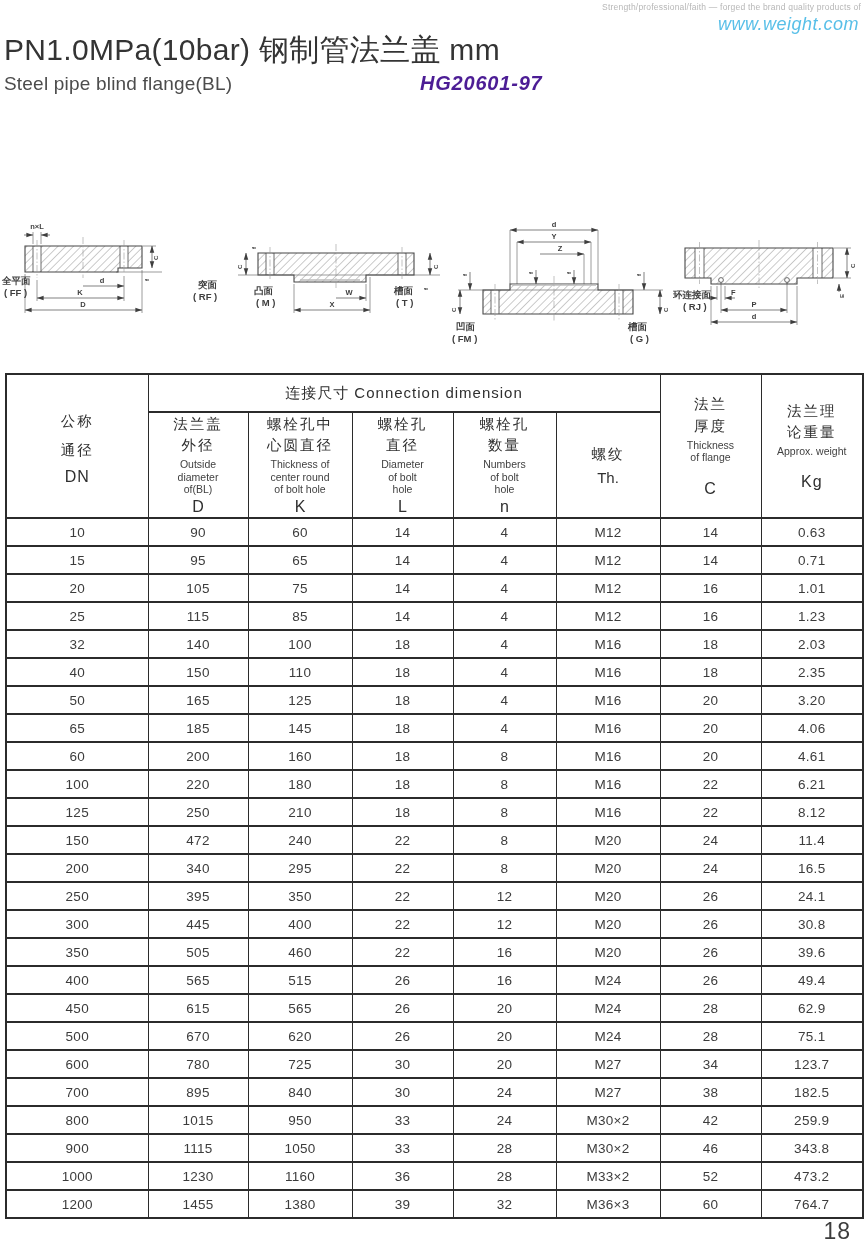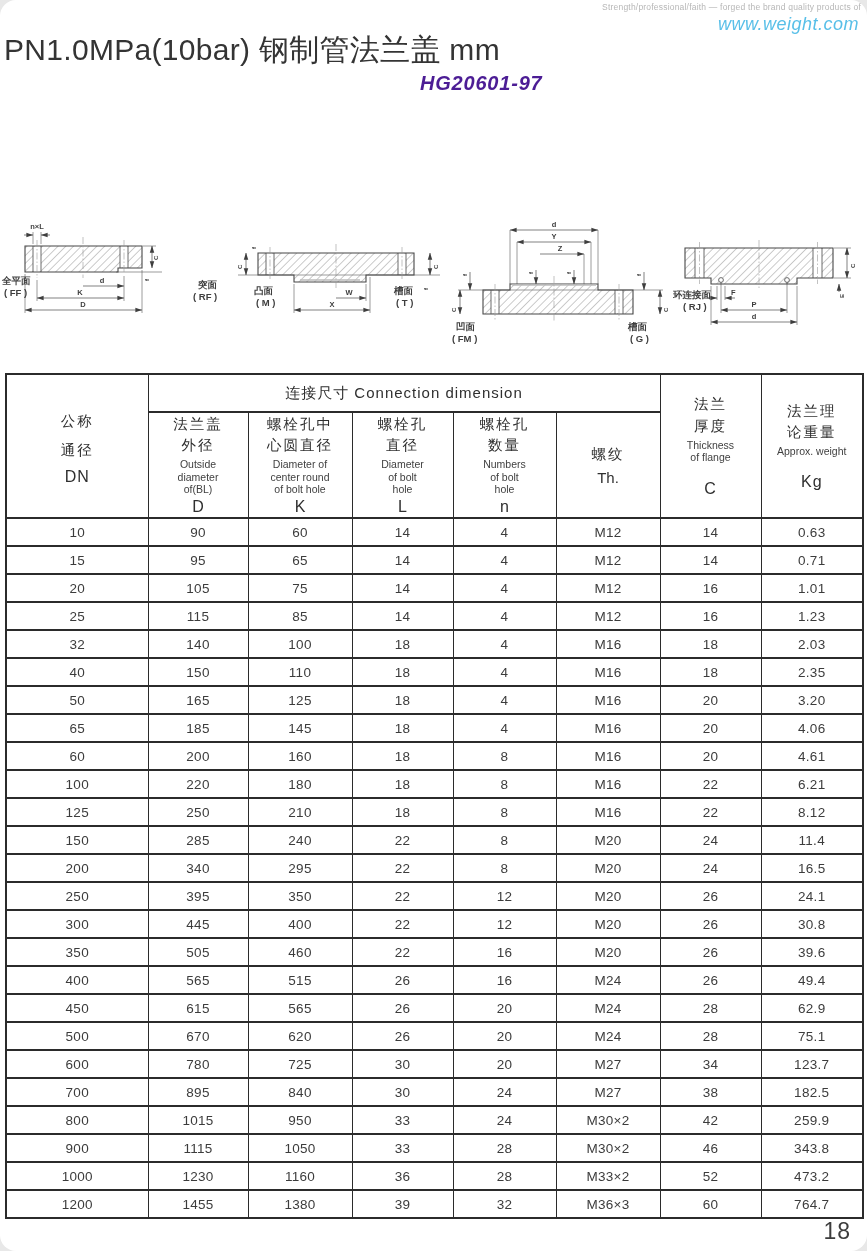--- a/index.html
+++ b/index.html
@@ -1,17 +1,17 @@
 <!DOCTYPE html>
 <html><head>
 <meta charset="utf-8">
 <style>
   html,body{margin:0;padding:0;background:#e8e8e8;}
   .page{position:relative;width:867px;height:1251px;background:#ffffff;overflow:hidden;
-        font-family:"Liberation Sans",sans-serif;color:#3a3a3a;margin:0 auto;border-radius:16px;}
+        font-family:"Liberation Sans",sans-serif;color:#3a3a3a;margin:0 auto;}
 
   
   .tagline{position:absolute;top:2px;right:6px;font-size:8.5px;color:#b7b7b7;letter-spacing:.2px;}
   .website{position:absolute;top:14px;right:8px;font-size:18px;font-style:italic;color:#58bfe8;letter-spacing:.5px;}
   .title{position:absolute;top:30px;left:4px;font-size:30px;font-weight:400;color:#343434;letter-spacing:.3px;white-space:nowrap;text-align:center;}
   .subtitle{position:absolute;top:73px;left:4px;font-size:19px;font-weight:400;color:#4c4c4c;letter-spacing:.2px;}
   .standard{position:absolute;top:72px;left:420px;font-size:20px;font-weight:bold;font-style:italic;color:#4c1d95;letter-spacing:.8px;}
 
   
   .diagrams{position:absolute;top:218px;left:0;width:867px;height:128px;display:flex;}
@@ -45,20 +45,21 @@
   .page-number{position:absolute;top:1218px;right:16px;font-size:23px;color:#3d3d3d;letter-spacing:1px;}
 </style>
 </head>
 <body>
 
 <div class="page">
 
   <div class="tagline">Strength/professional/faith — forged the brand quality products of</div>
   <div class="website">www.weight.com</div>
   <div class="title">PN1.0MPa(10bar) 钢制管法兰盖  mm</div>
+  <div class="subtitle">Steel pipe blind flange(BL)</div>
   <div class="standard">HG20601-97</div>
 
   <div class="diagrams">
 
     <svg width="230" height="128" viewBox="0 0 230 128">
       <defs>
         <pattern id="hatch" patternUnits="userSpaceOnUse" width="5.5" height="5.5" patternTransform="rotate(45)">
           <line x1="0" y1="0" x2="0" y2="5.5" stroke="#7d7d7d" stroke-width="0.8"></line>
         </pattern>
         <marker id="arr" viewBox="0 0 10 10" refX="9.5" refY="5" markerWidth="10" markerHeight="10" orient="auto-start-reverse">
@@ -252,21 +253,21 @@
           <div class="cn">法兰盖
 外径</div>
           <div class="en">Outside
 diameter
 of(BL)</div>
           <div class="sym">D</div>
         </th>
         <th>
           <div class="cn">螺栓孔中
 心圆直径</div>
-          <div class="en">Diameter of
+          <div class="en">Thickness of
 center round
 of bolt hole</div>
           <div class="sym">K</div>
         </th>
         <th>
           <div class="cn">螺栓孔
 直径</div>
           <div class="en">Diameter
 of bolt
 hole</div>
@@ -392,21 +393,21 @@
           <td>250</td>
           <td>210</td>
           <td>18</td>
           <td>8</td>
           <td>M16</td>
           <td>22</td>
           <td>8.12</td>
         </tr>
         <tr>
           <td>150</td>
-          <td>285</td>
+          <td>472</td>
           <td>240</td>
           <td>22</td>
           <td>8</td>
           <td>M20</td>
           <td>24</td>
           <td>11.4</td>
         </tr>
         <tr>
           <td>200</td>
           <td>340</td>

